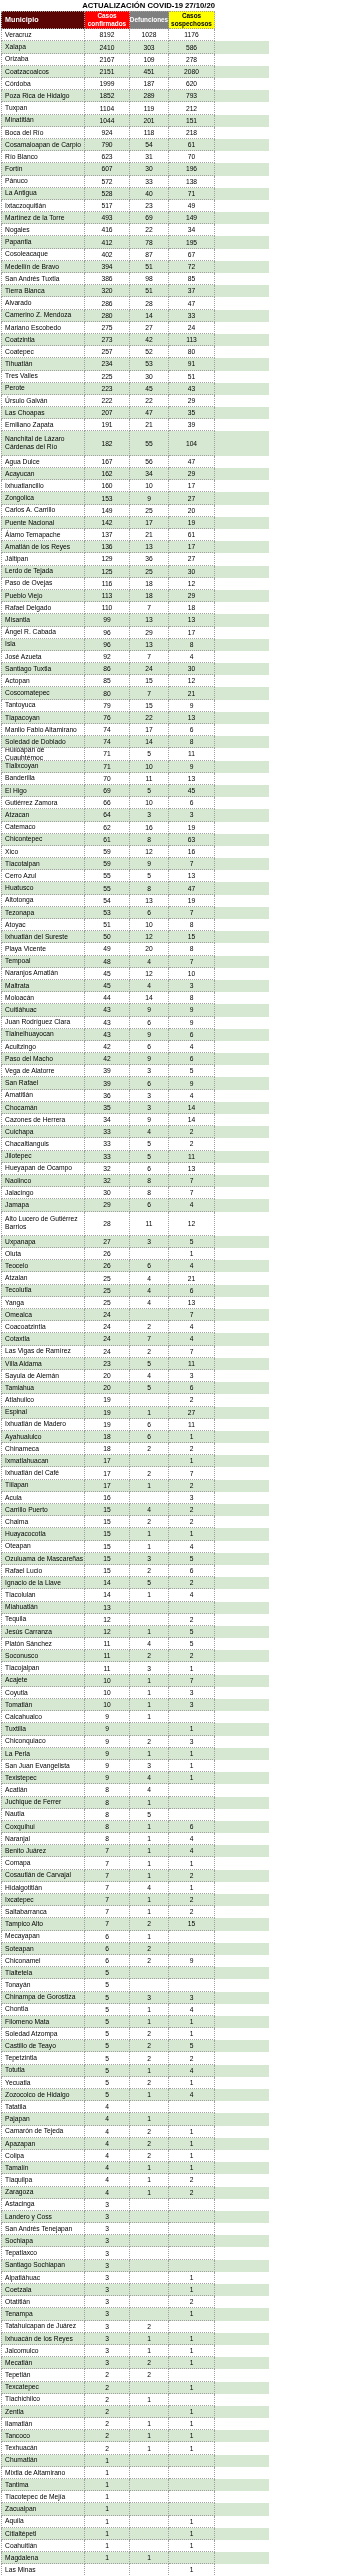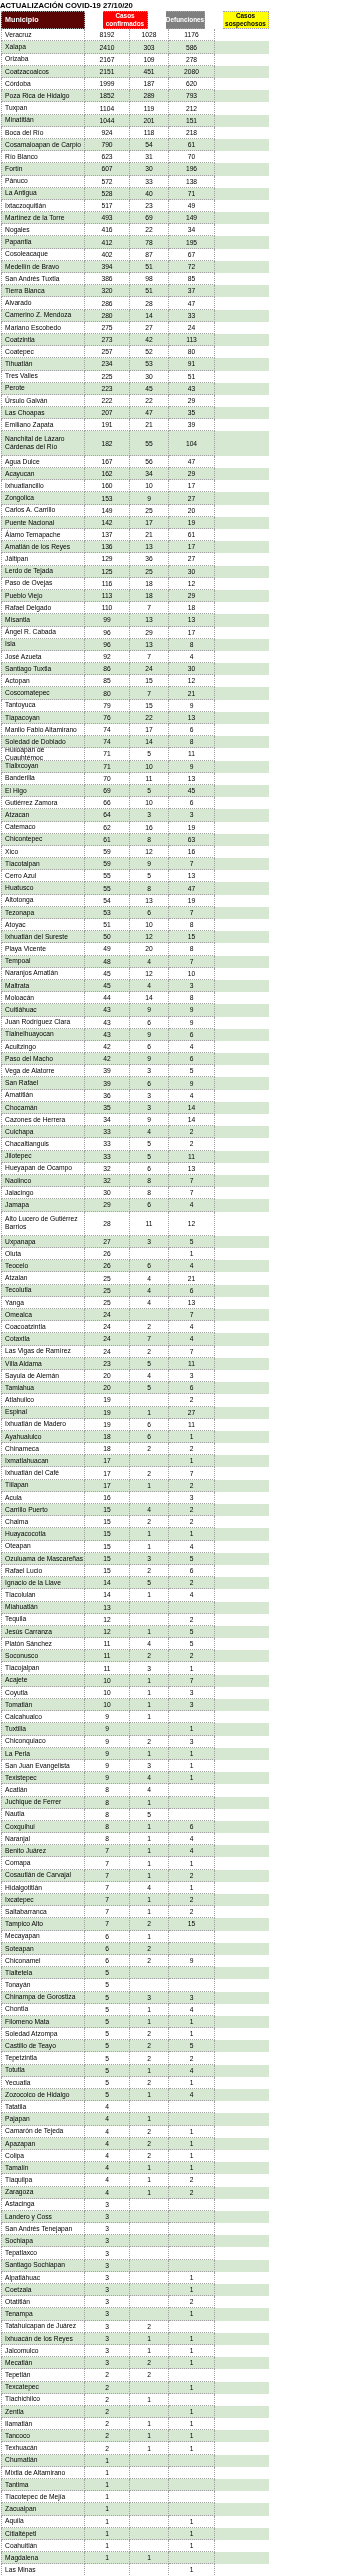--- a/index.html
+++ b/index.html
@@ -1,22 +1,22 @@
 <!DOCTYPE html>
 <html style="--municipio-header-bg: #5c0505; --confirmados-bg: #ff0000; --defunciones-bg: #7f7f7f; --sospechosos-bg: #ffff00; --row-alt-bg: #d6e8d2; --negativos-bg: #1c5b1c; --border-c: #a0a0a0;font-size:8.2px"><head>
 <meta charset="utf-8">
 <style>
   html,body{margin:0;padding:0;background:#ffffff;}
   .page{position:relative;width:361px;height:2660px;background:#ffffff;
         font-family:"Liberation Sans",sans-serif;color:#000;}
-  .title{width:215px;text-align:left;font-size:7.7px;font-weight:bold;
+  .title{width:215px;text-align:right;font-size:7.7px;font-weight:bold;
          padding-top:1px;height:9.8px;line-height:9.3px;letter-spacing:0px;}
   .table{margin-left:1px;width:268px;}
   .hrow,.trow,.frow{display:flex;box-sizing:border-box;}
-  .hrow{height:18.5px;justify-content:space-between;}
+  .hrow{height:18.5px;}
   .cell{box-sizing:border-box;border-right:0.5px dotted var(--border-c);
         border-bottom:0.5px dotted var(--border-c);display:flex;align-items:center;
         overflow:hidden;}
   .first{border-left:0.5px dotted var(--border-c);}
   .htop{border-top:0.5px dotted var(--border-c);}
   .colA{width:84px;}
   .colB{width:45px;}
   .colC{width:39px;}
   .colD{width:46px;}
   .hcell{font-weight:bold;font-size:6.4px;justify-content:center;

